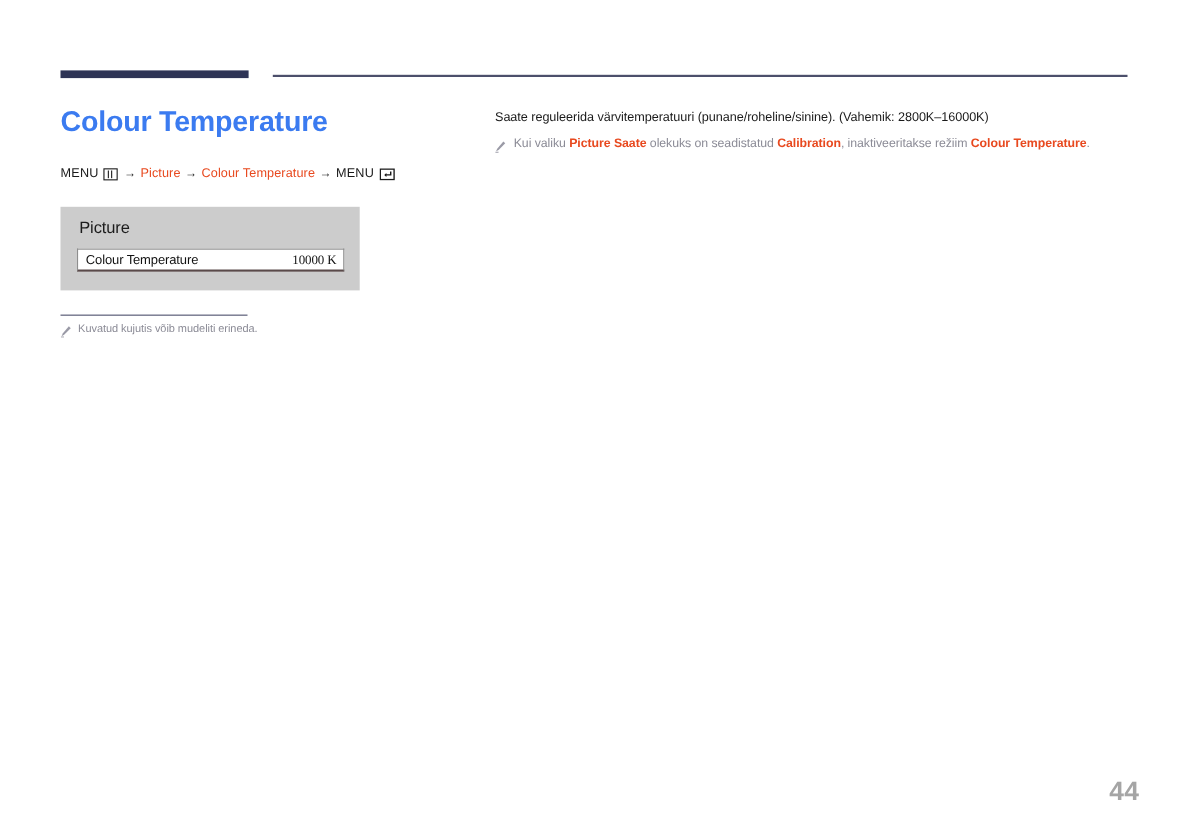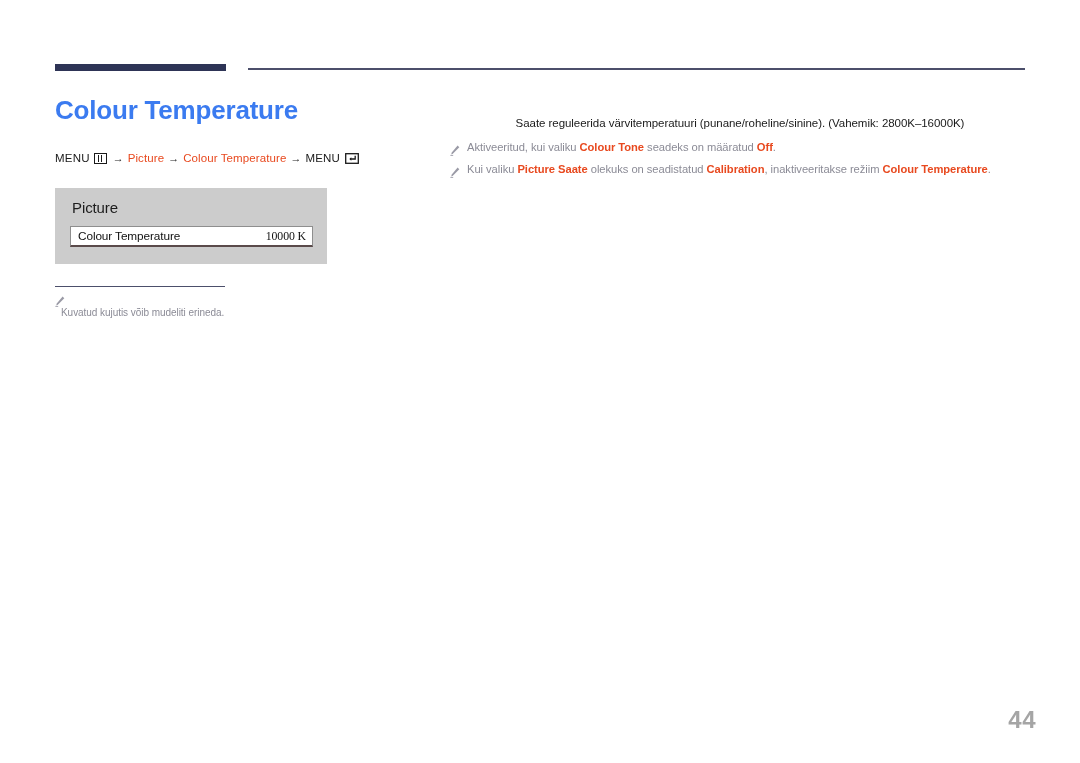--- a/index.html
+++ b/index.html
@@ -154,35 +154,33 @@
   }
   .footnote {
     position: absolute;
     left: 55px;
     top: 294px;
     display: flex;
     align-items: flex-start;
     font-size: 10px;
     color: #8b8b96;
     white-space: nowrap;
-    flex-direction: column;
   }
   .footnote-text {
     margin-left: 6px;
     letter-spacing: -0.05px;
     line-height: 1.2;
   }
 
   
   .right-col {
     position: absolute;
     left: 450px;
-    top: 116px;
+    top: 100px;
     width: 580px;
-    text-align: center;
   }
   .intro-line {
     font-size: 11.5px;
     color: #1a1a1a;
     line-height: 1.35;
     letter-spacing: -0.05px;
     white-space: nowrap;
   }
   .note-row {
     display: flex;
@@ -264,29 +262,20 @@
       <path d="M7.6 0.6 L9.3 2.3 L3.3 8.3 L1.0 9.6 L2.0 7.2 Z" fill="#9a9aa6"></path>
       <path d="M0.4 10.4 L3.2 10.4" stroke="#9a9aa6" stroke-width="0.9"></path>
     </svg>
   </span>
   <span class="footnote-text">Kuvatud kujutis võib mudeliti erineda.</span>
 </div>
 
 <div class="right-col">
   <div class="intro-line">Saate reguleerida värvitemperatuuri (punane/roheline/sinine). (Vahemik: 2800K–16000K)</div>
 
-  <div class="note-row">
-    <span class="icon-pencil">
-      <svg width="10" height="11" viewBox="0 0 10 11">
-        <path d="M7.6 0.6 L9.3 2.3 L3.3 8.3 L1.0 9.6 L2.0 7.2 Z" fill="#9a9aa6"></path>
-        <path d="M0.4 10.4 L3.2 10.4" stroke="#9a9aa6" stroke-width="0.9"></path>
-      </svg>
-    </span>
-    <span class="note-text"><span>Aktiveeritud, kui valiku </span><span class="hl">Colour Tone</span><span> seadeks on määratud </span><span class="hl">Off</span><span>.</span></span>
-  </div>
 
   <div class="note-row">
     <span class="icon-pencil">
       <svg width="10" height="11" viewBox="0 0 10 11">
         <path d="M7.6 0.6 L9.3 2.3 L3.3 8.3 L1.0 9.6 L2.0 7.2 Z" fill="#9a9aa6"></path>
         <path d="M0.4 10.4 L3.2 10.4" stroke="#9a9aa6" stroke-width="0.9"></path>
       </svg>
     </span>
     <span class="note-text"><span>Kui valiku </span><span class="hl">Picture Saate</span><span> olekuks on seadistatud </span><span class="hl">Calibration</span><span>, inaktiveeritakse režiim </span><span class="hl">Colour Temperature</span><span>.</span></span>
   </div>

